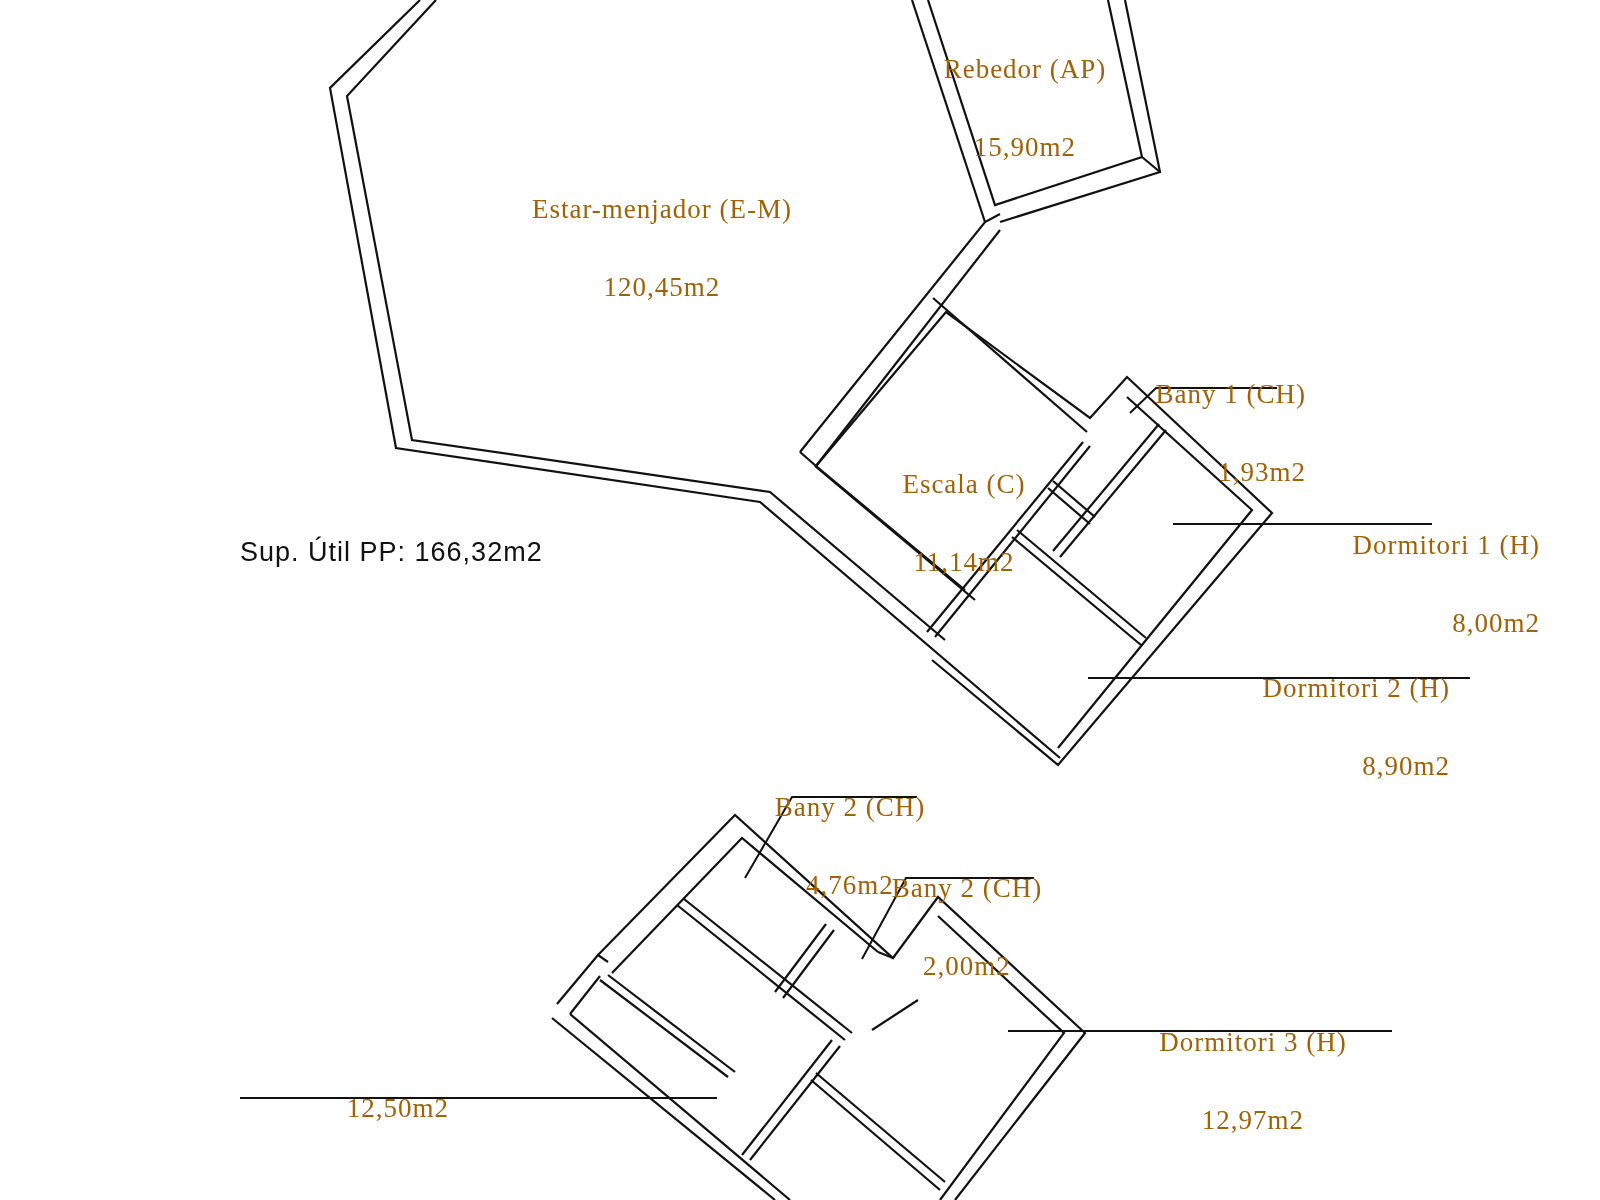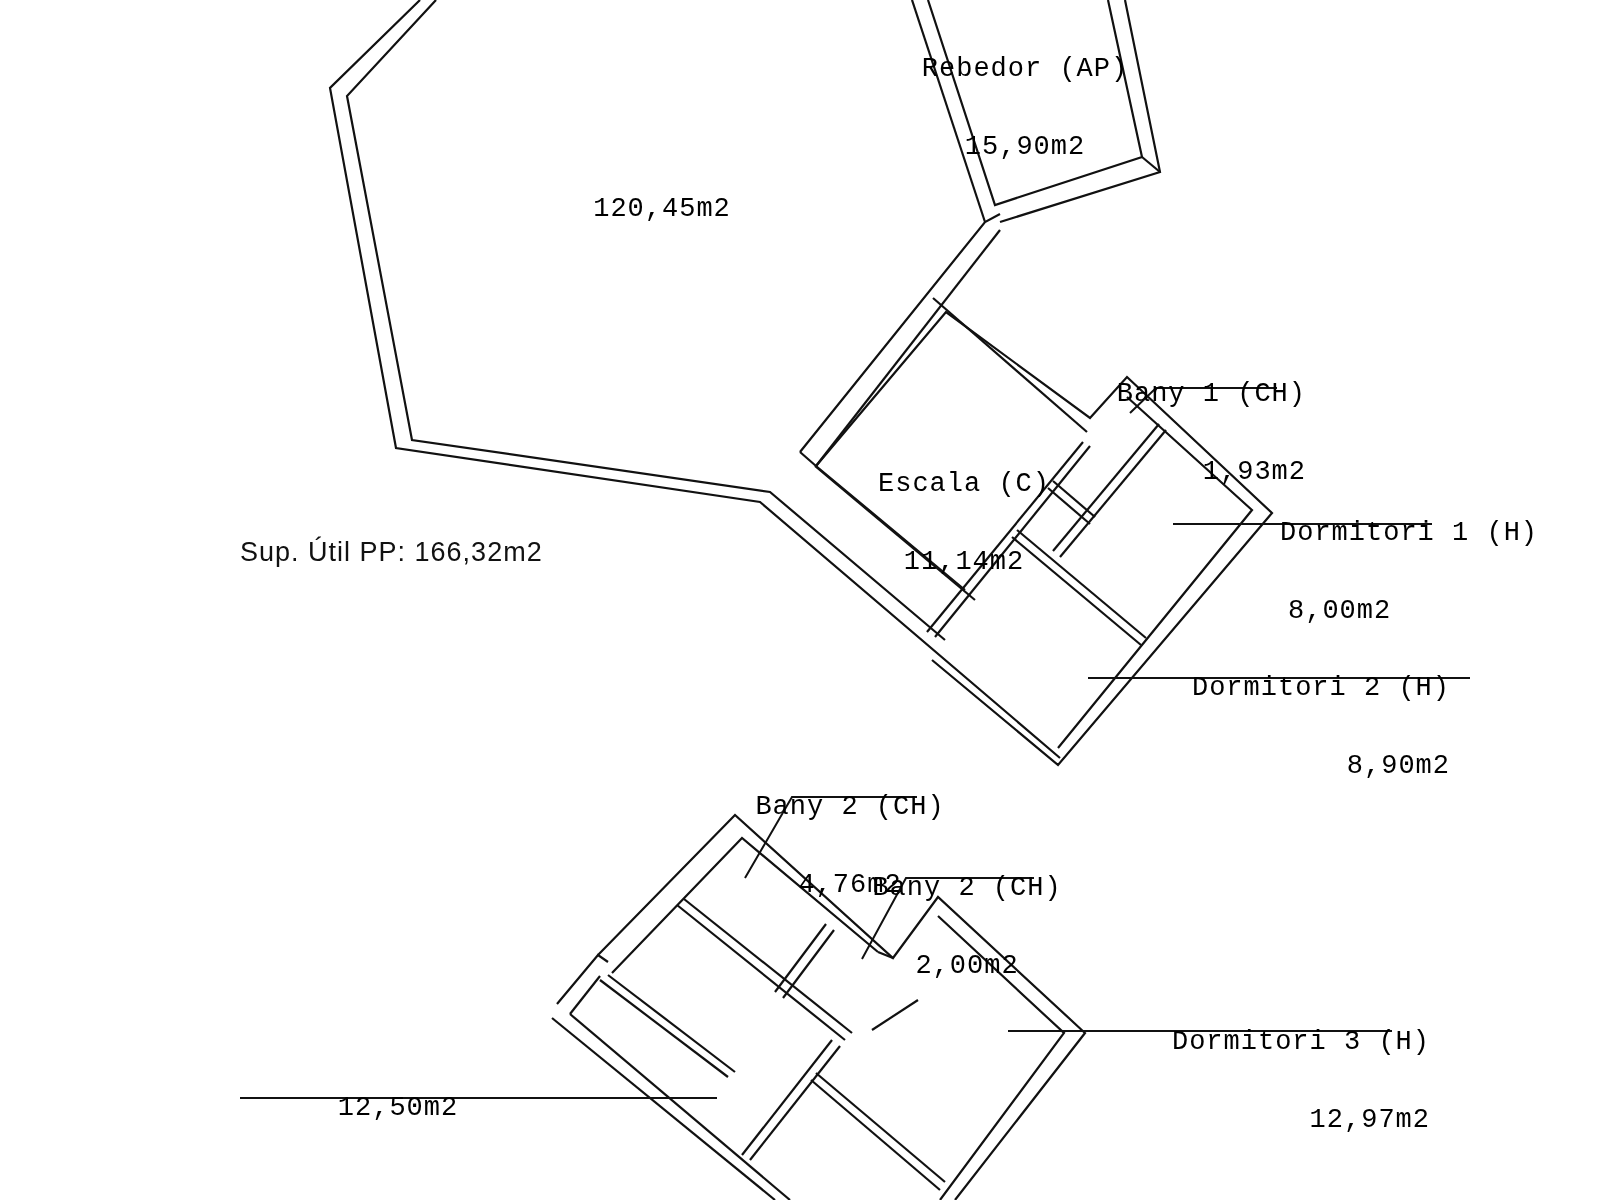--- a/index.html
+++ b/index.html
@@ -2,24 +2,24 @@
 <html><head>
   <meta charset="utf-8">
   <style>
     html, body { margin: 0; padding: 0; background: #ffffff; }
     body { width: 1600px; height: 1200px; overflow: hidden; position: relative; }
     #plan { position: absolute; left: 0; top: 0; width: 1600px; height: 1200px; }
     .wall { fill: none; stroke: #111111; stroke-width: 2.2; stroke-linejoin: miter; }
     .leader { fill: none; stroke: #111111; stroke-width: 2; }
     .lbl {
       position: absolute;
-      font-family: Liberation Mono, monospace;
+      font-family: Liberation Serif, serif;
       font-size: 27px;
       line-height: 26px;
-      color: #000000;
+      color: #a16207;
       white-space: pre;
       letter-spacing: 1px;
       text-align: center;
     }
     .lbl .name, .lbl .area { display: block; }
     .sup {
       position: absolute;
       font-family: Liberation Sans, sans-serif;
       font-size: 27px;
       color: #111111;
@@ -96,54 +96,55 @@
     <line class="leader" x1="240" y1="1098" x2="717" y2="1098"></line>
   </g>
 </svg>
 
 <div class="lbl" style="left:905px; top:4px; width:240px;">
   <span class="name">Rebedor (AP)</span>
   <span class="area">15,90m2</span>
 </div>
 
 <div class="lbl" style="left:462px; top:144px; width:400px;">
+  <span class="name">Estar-menjador (E-M)</span>
   <span class="area">120,45m2</span>
 </div>
 
 <div class="lbl" style="left:874px; top:419px; width:180px;">
   <span class="name">Escala (C)</span>
   <span class="area">11,14m2</span>
 </div>
 
 <div class="lbl" style="left:1106px; top:329px; width:200px;text-align:right;">
   <span class="name">Bany 1 (CH)</span>
   <span class="area">1,93m2</span>
 </div>
 
-<div class="lbl" style="left:1280px; top:468px; width:260px; text-align:left;">
+<div class="lbl" style="left:1280px; top:480px; width:260px; text-align:right;">
   <span class="name">Dormitori 1 (H)</span>
   <span class="area" style="padding-left:8px;">8,00m2</span>
 </div>
 
 <div class="lbl" style="left:1190px; top:623px; width:260px; text-align:right;">
   <span class="name">Dormitori 2 (H)</span>
   <span class="area" style="padding-left:8px;">8,90m2</span>
 </div>
 
 <div class="lbl" style="left:750px; top:742px; width:200px;">
   <span class="name">Bany 2 (CH)</span>
   <span class="area">4,76m2</span>
 </div>
 
 <div class="lbl" style="left:867px; top:823px; width:200px;">
   <span class="name">Bany 2 (CH)</span>
   <span class="area">2,00m2</span>
 </div>
 
-<div class="lbl" style="left:1160px; top:977px; width:270px; text-align:right;">
+<div class="lbl" style="left:1118px; top:977px; width:270px; text-align:center;">
   <span class="name">Dormitori 3 (H)</span>
   <span class="area">12,97m2</span>
 </div>
 
 <div class="lbl" style="left:238px; top:1043px; width:320px;">
   <span class="area">12,50m2</span>
 </div>
 
 <div class="lbl" style="left:990px; top:1165px; width:270px; text-align:left;">
   

